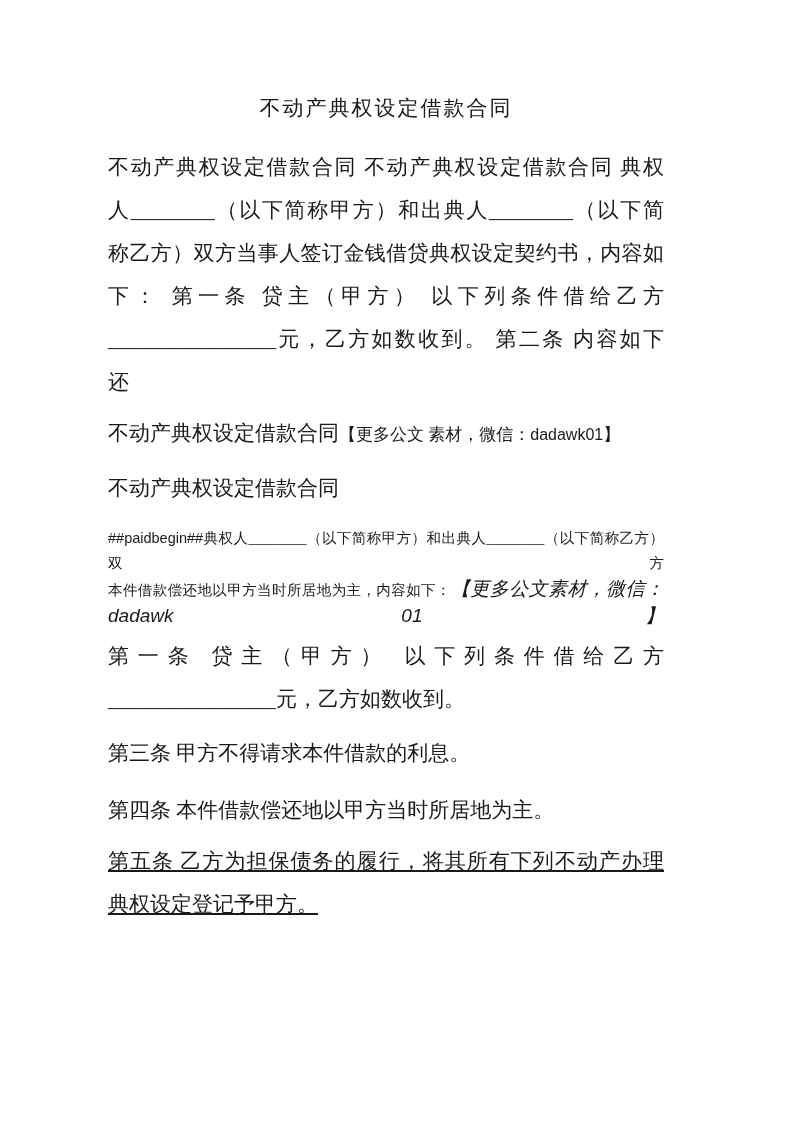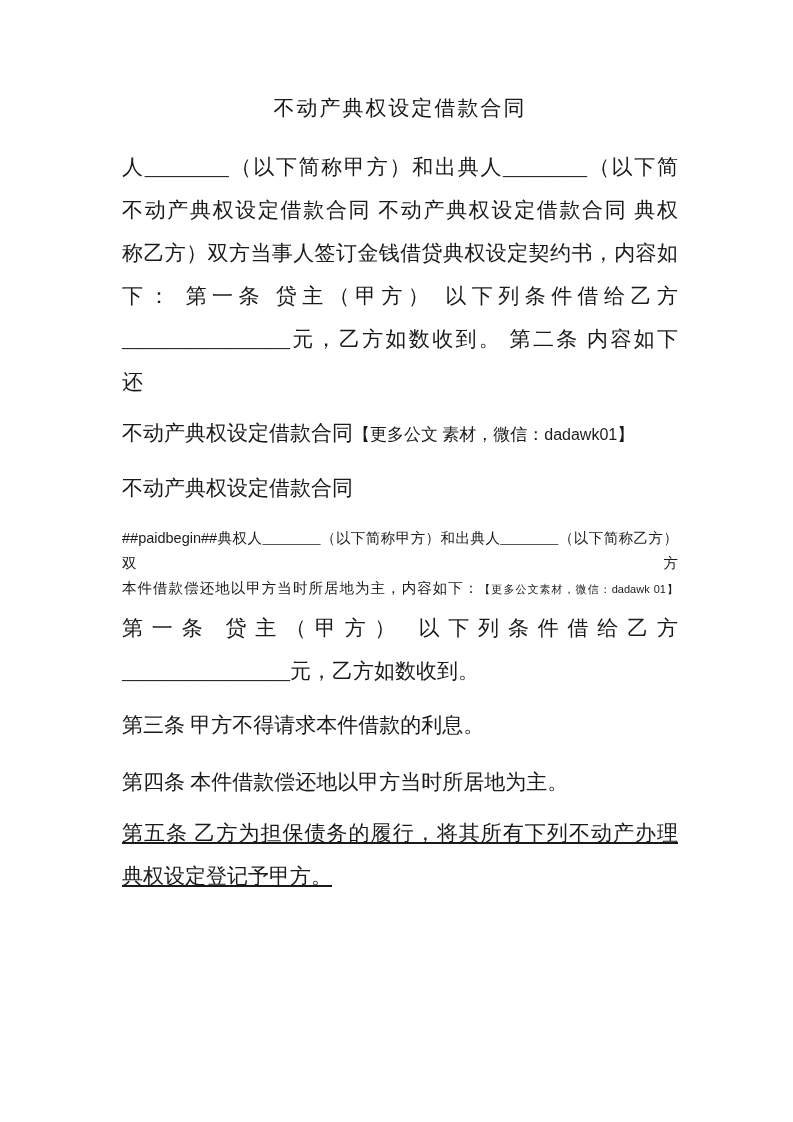--- a/index.html
+++ b/index.html
@@ -11,21 +11,21 @@
     position: relative;
     width: 793px;
     height: 1122px;
     background: #ffffff;
     color: #1a1a1a;
     font-family: "Liberation Serif", "DejaVu Serif", serif;
     overflow: hidden;
   }
   .content {
     position: absolute;
-    left: 122px;
+    left: 108px;
     top: 0;
     width: 556px;
   }
   .doc-title {
     margin: 87px 0 0 0;
     font-size: 21px;
     font-weight: normal;
     line-height: 43px;
     text-align: center;
     letter-spacing: 2px;
@@ -40,21 +40,22 @@
     text-justify: distribute;
   }
   .small {
     font-size: 14.5px;
     line-height: 25px;
   }
   .promo {
     font-size: 17px;
   }
   .promo-sm {
-    font-size: 11px;
+    font-size: 19px;
+    font-style: italic;
   }
   .latin {
     font-family: "Liberation Sans", "DejaVu Sans", sans-serif;
   }
   .promo .latin { font-size: 16px; }
   .m-intro    { margin-top: 16px; }
   .m-subpromo { margin-top: 8px;  }
   .m-subtitle { margin-top: 11px; }
   .m-paid     { margin-top: 16px; }
   .m-a1       { margin-top: 5px;  }
@@ -66,22 +67,22 @@
 </style>
 </head>
 <body>
 
 <div class="page">
   <div class="content">
 
     <h1 class="doc-title">不动产典权设定借款合同</h1>
 
     <div class="t m-intro">
+      <div class="stretch">不动产典权设定借款合同 不动产典权设定借款合同 典权</div>
       <div class="stretch">人________（以下简称甲方）和出典人________（以下简</div>
-      <div class="stretch">不动产典权设定借款合同 不动产典权设定借款合同 典权</div>
       <div class="stretch">称乙方）双方当事人签订金钱借贷典权设定契约书，内容如</div>
       <div class="stretch">下： 第一条 贷主（甲方） 以下列条件借给乙方</div>
       <div class="stretch">________________元，乙方如数收到。 第二条 内容如下</div>
       <div>还</div>
     </div>
 
     <div class="t m-subpromo">
       <span>不动产典权设定借款合同</span><span class="promo"><span>【更多公文 素材，微信：</span><span class="latin">dadawk01</span><span>】</span></span>
     </div>
 

